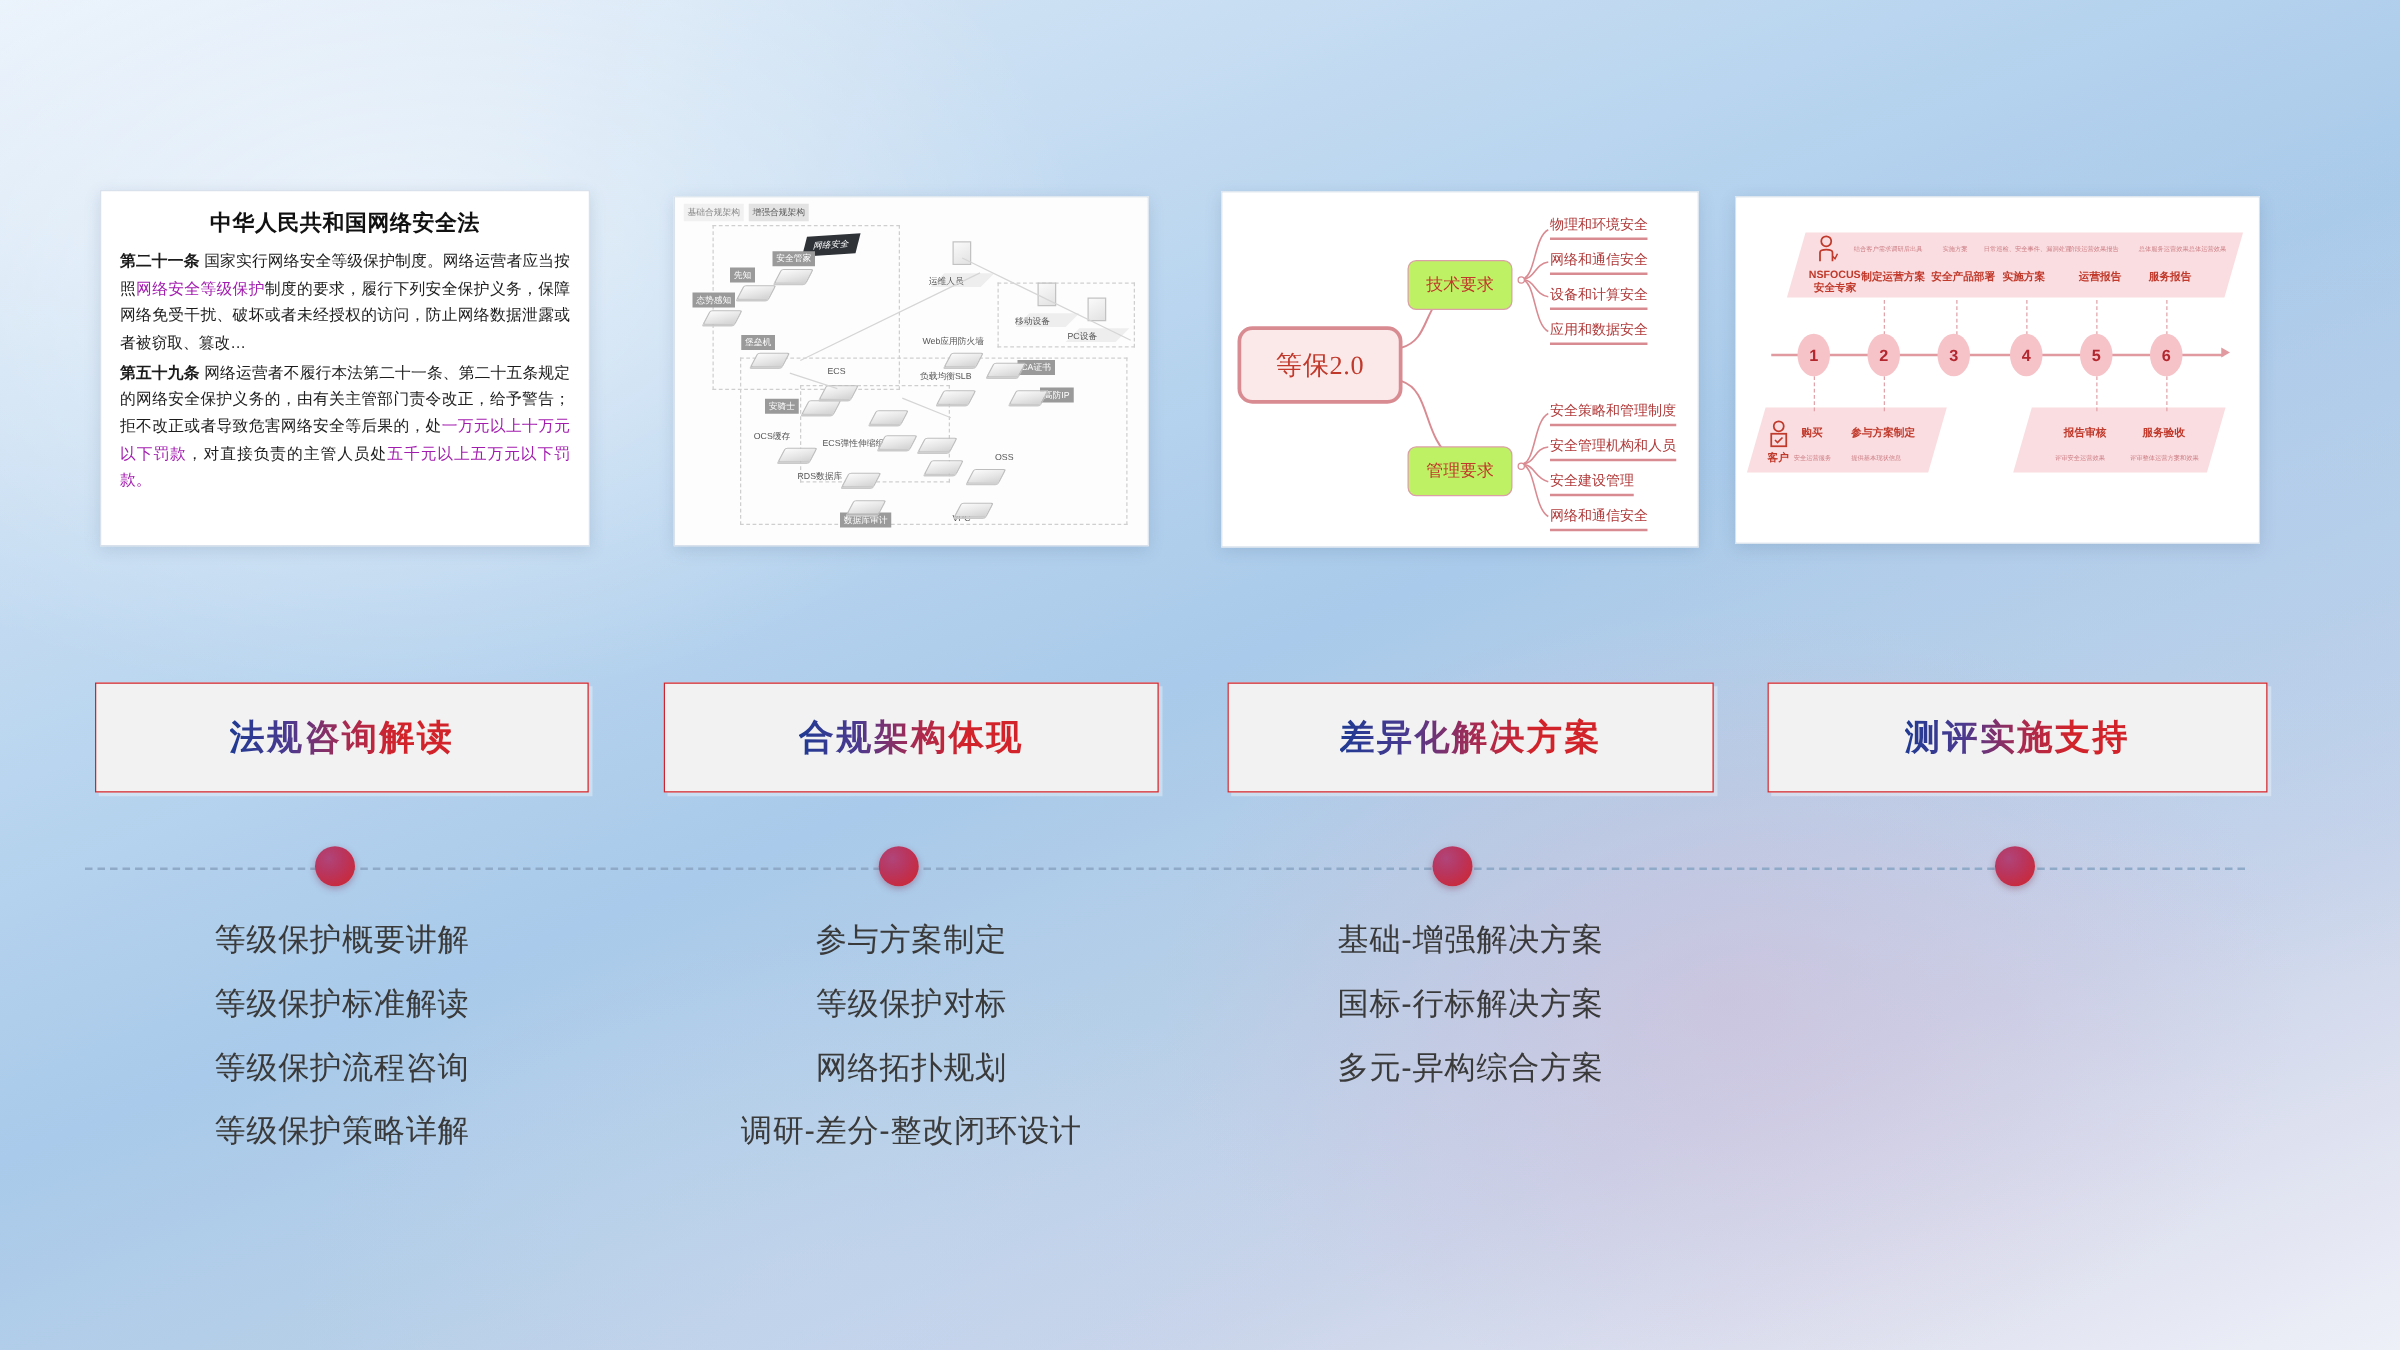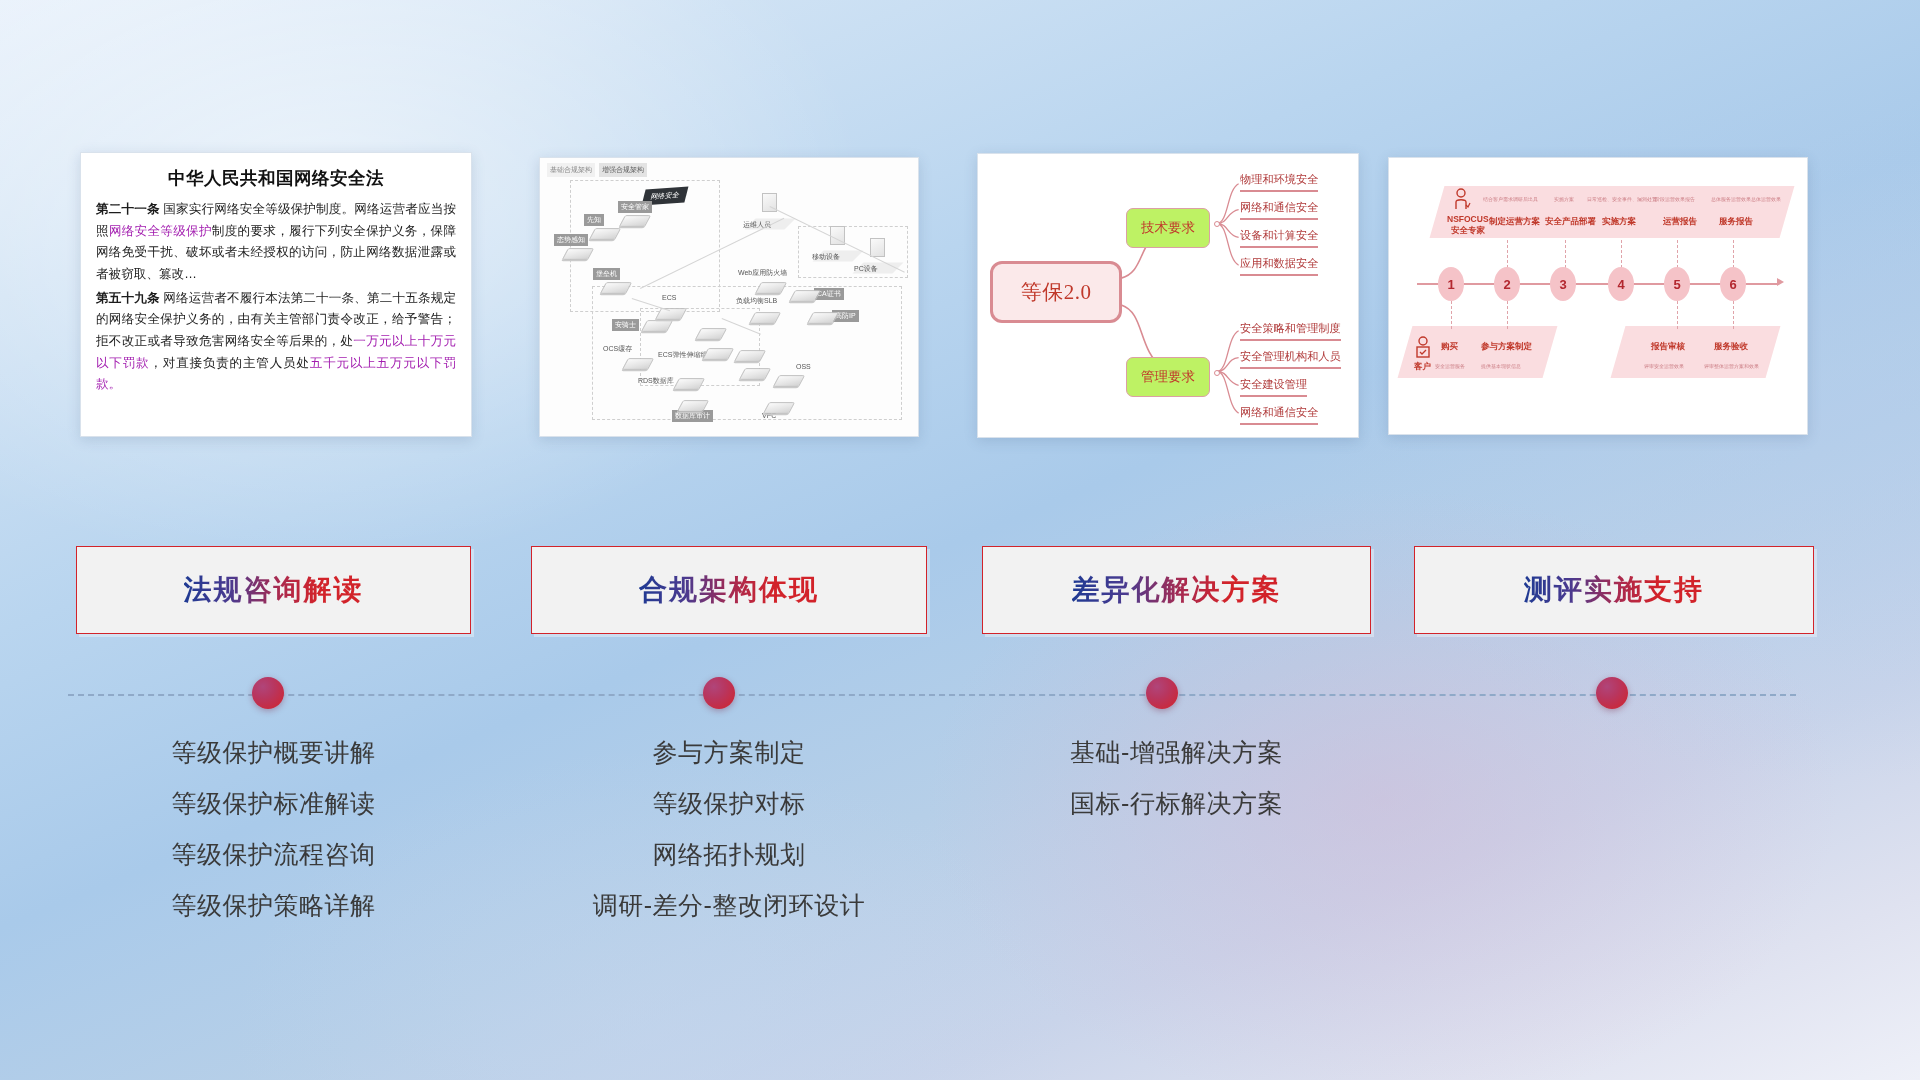--- a/index.html
+++ b/index.html
@@ -443,15 +443,16 @@
   </div>
   <div class="list list-2">
     <div class="list-item">参与方案制定</div>
     <div class="list-item">等级保护对标</div>
     <div class="list-item">网络拓扑规划</div>
     <div class="list-item">调研-差分-整改闭环设计</div>
   </div>
   <div class="list list-3">
     <div class="list-item">基础-增强解决方案</div>
     <div class="list-item">国标-行标解决方案</div>
+    <div class="list-item">多元-异构综合方案</div>
   </div>
 
 </div>
 
 </body></html>

